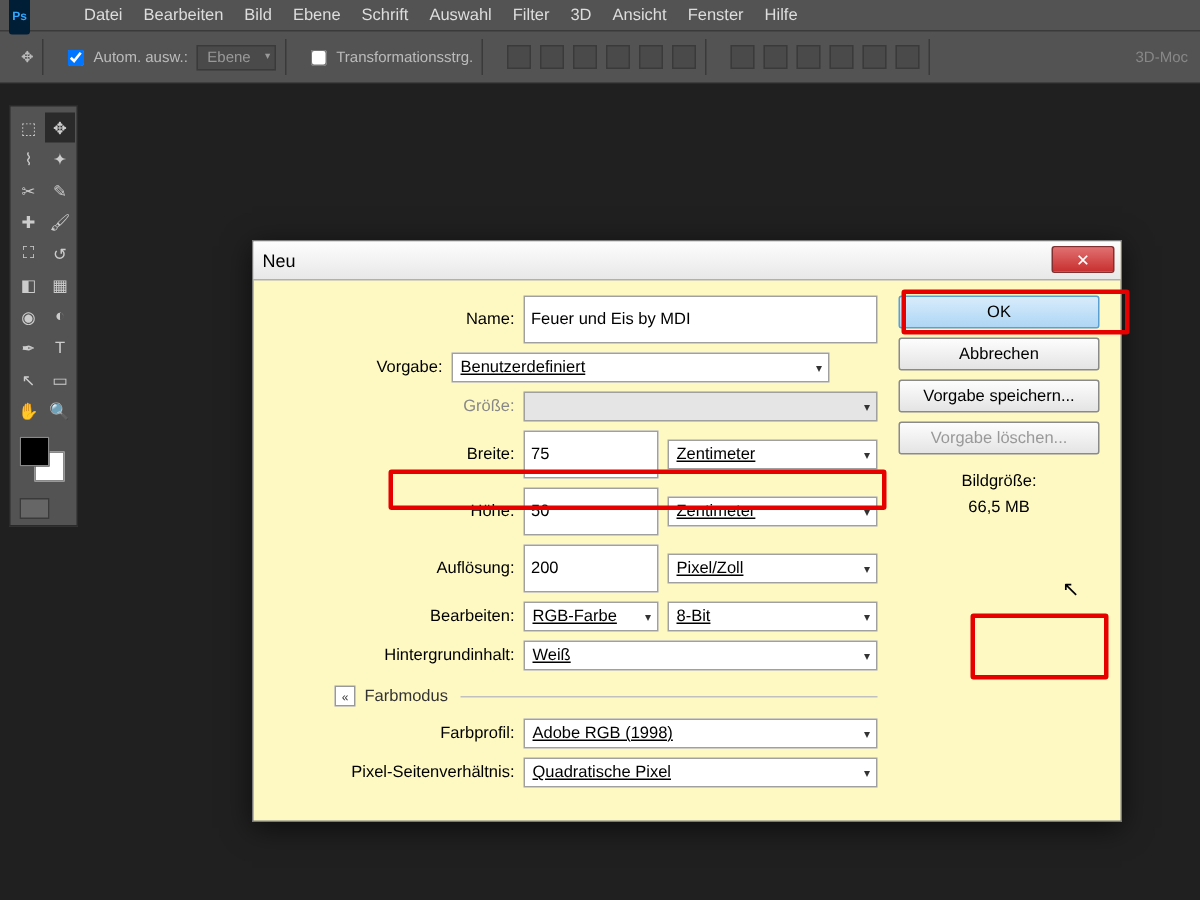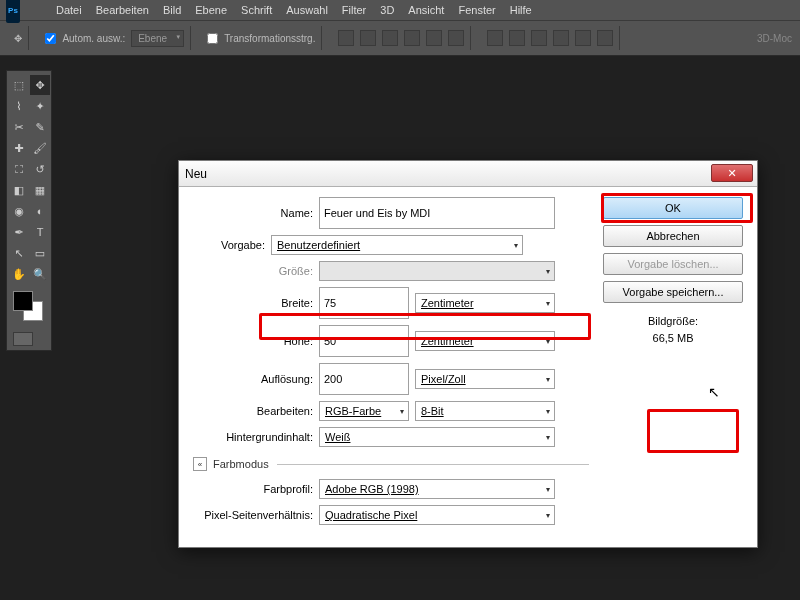--- a/index.html
+++ b/index.html
@@ -25,26 +25,26 @@
 
 .tools { position: absolute; left: 6px; top: 70px; width: 46px; background: #535353; border: 1px solid #2a2a2a; padding: 4px 2px; display: grid; grid-template-columns: 1fr 1fr; gap: 1px; }
 .tool { width: 20px; height: 20px; display: flex; align-items: center; justify-content: center; font-size: 11px; color: #ccc; cursor: pointer; }
 .tool.sel { background: #2a2a2a; }
 .swatch-box { grid-column: span 2; height: 36px; position: relative; margin-top: 4px; }
 .sw-fg { position: absolute; width: 20px; height: 20px; border: 1px solid #888; background: #000; left: 4px; top: 2px; }
 .sw-bg { position: absolute; width: 20px; height: 20px; border: 1px solid #888; background: #fff; left: 14px; top: 12px; }
 .extra { margin-top: 6px; width: 20px; height: 14px; background: #666; border: 1px solid #3a3a3a; grid-column: span 2; margin-left: 4px; }
 
 
-.dlg { position: absolute; left: 178px; top: 160px; width: 580px; background: #ffffff; border: 1px solid #7a7a7a; box-shadow: 0 4px 18px rgba(0,0,0,0.6); font-size: 11px; color: #000; }
+.dlg { position: absolute; left: 168px; top: 160px; width: 580px; background: #fef9c3; border: 1px solid #7a7a7a; box-shadow: 0 4px 18px rgba(0,0,0,0.6); font-size: 11px; color: #000; }
 .dlg-title { background: linear-gradient(#fdfdfd,#e8e8e8); height: 26px; display: flex; align-items: center; padding: 0 6px; border-bottom: 1px solid #b0b0b0; position: relative; }
 .dlg-title .t { font-size: 12px; }
 .dlg-close { position: absolute; right: 4px; top: 3px; width: 42px; height: 18px; background: linear-gradient(#e07070,#c83030); border: 1px solid #803030; border-radius: 2px; color: #fff; font-size: 11px; display: flex; align-items: center; justify-content: center; }
 .dlg-body { padding: 10px 14px 16px; display: flex; gap: 14px; }
-.form-col { flex: 1; }
+.form-col { flex: 1; margin-left: 40px; }
 .btn-col { width: 140px; display: flex; flex-direction: column; gap: 6px; }
 
 .row { display: flex; align-items: center; margin-bottom: 6px; }
 .row .lbl { width: 126px; text-align: right; padding-right: 6px; color: #000; }
 .row .lbl.dis { color: #888; }
 .row input.txt { height: 32px; border: 1px solid #a0a0a0; padding: 0 4px; font-size: 11px; background: #fff; }
 .row .combo { height: 20px; border: 1px solid #a0a0a0; background: #fff; padding: 0 18px 0 5px; font-size: 11px; display: flex; align-items: center; position: relative; text-decoration: underline; }
 .row .combo::after { content: "▾"; position: absolute; right: 4px; font-size: 8px; color: #333; }
 .row .combo.dis { background: #e5e5e5; color: #999; }
 
@@ -235,25 +235,25 @@
 
     </div>
 
     <div class="btn-col">
       <div class="btn primary">
           <span>OK</span>
         </div>
       <div class="btn">
           <span>Abbrechen</span>
         </div>
+      <div class="btn">
+          <span>Vorgabe speichern...</span>
+        </div>
       <div class="btn dis">
           <span>Vorgabe löschen...</span>
-        </div>
-      <div class="btn">
-          <span>Vorgabe speichern...</span>
         </div>
       <div class="img-size">
         <div>Bildgröße:</div>
         <div>66,5 MB</div>
       </div>
     </div>
   </div>
 </div>
 
 <div class="hl hl-ok"></div>

